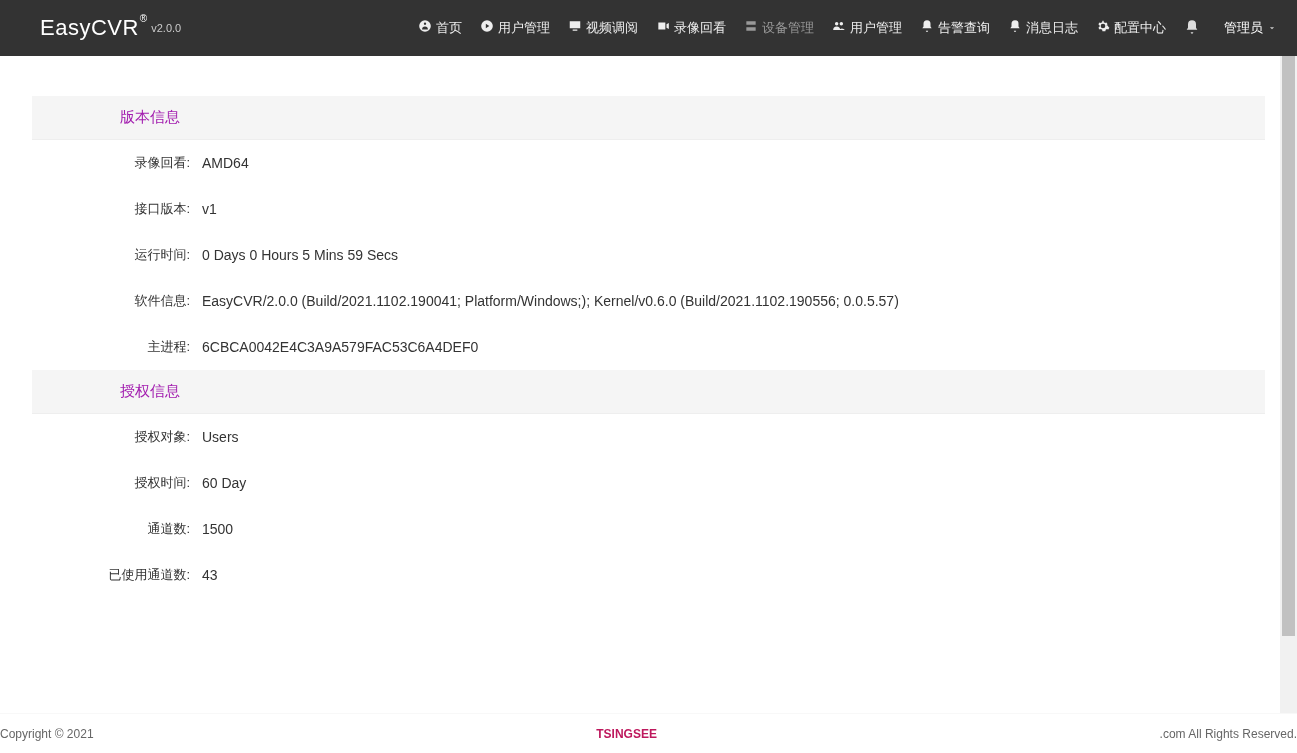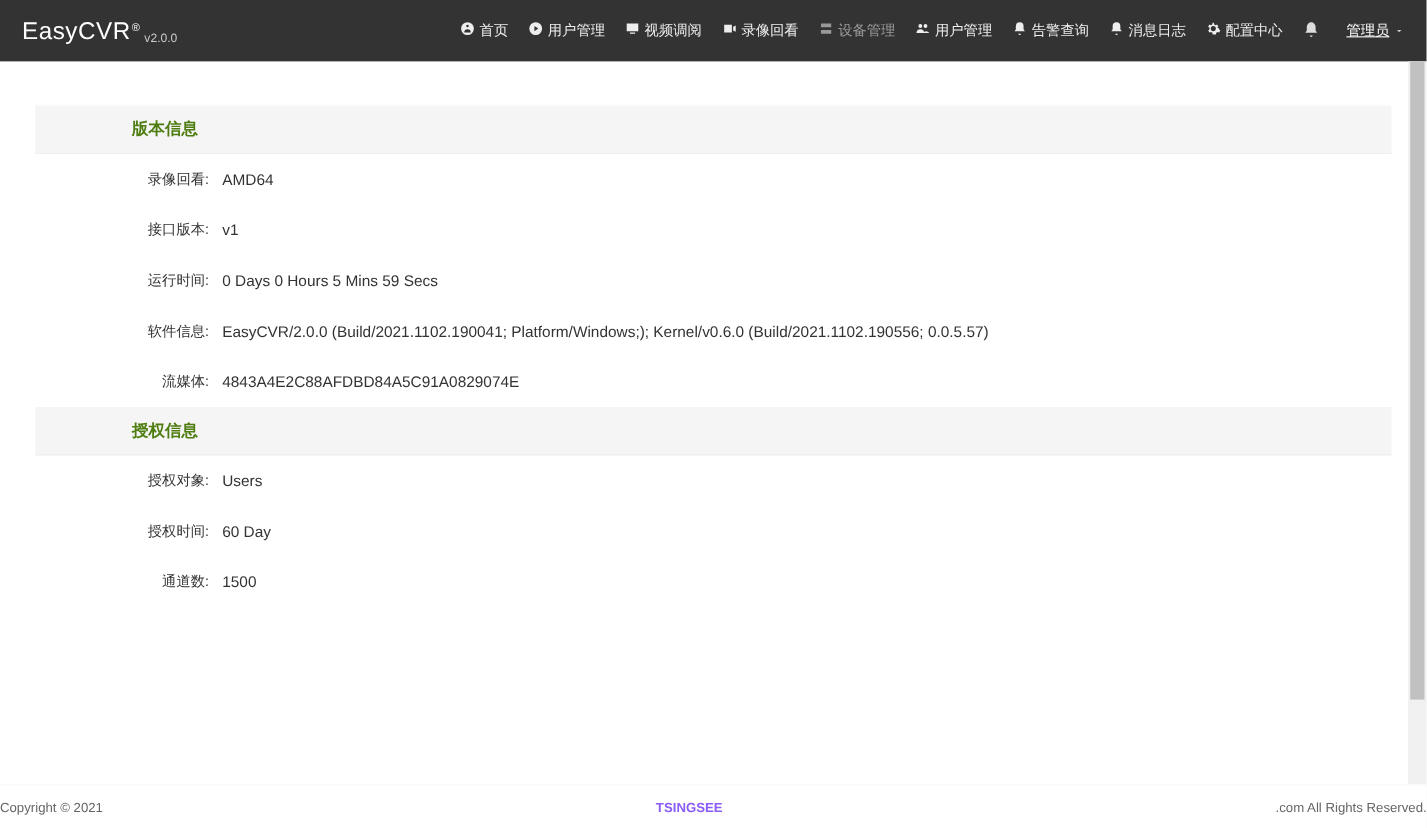--- a/index.html
+++ b/index.html
@@ -1,38 +1,38 @@
 <!DOCTYPE html>
 <html><head>
 <meta charset="utf-8">
 <style>
 * { margin: 0; padding: 0; box-sizing: border-box; }
 body { font-family: "Microsoft YaHei", "Segoe UI", Arial, sans-serif; background: #f5f5f5; color: #333; width: 1297px; height: 753px; overflow: hidden; position: relative; }
 .header { background: #333333; height: 56px; display: flex; align-items: center; padding: 0 20px; color: #fff; }
-.logo { display: flex; align-items: flex-end; }
+.logo { display: flex; align-items: center; margin-left: 20px; }
 .logo-main { font-size: 22px; font-weight: 400; letter-spacing: 0.5px; }
 .logo-sup { font-size: 10px; position: relative; top: -10px; margin-left: 1px; }
 .logo-ver { font-size: 11px; margin-left: 4px; color: #ccc; }
 .nav { margin-left: auto; display: flex; align-items: flex-start; gap: 18px; font-size: 13px; }
 .nav-item { display: flex; align-items: center; gap: 4px; cursor: pointer; color: #eee; }
 .nav-item svg { width: 14px; height: 14px; fill: #eee; }
 .nav-item.muted { color: #999; }
 .nav-item.muted svg { fill: #999; }
 .bell svg { width: 16px; height: 16px; fill: #ddd; }
-.user { display: flex; align-items: center; gap: 4px; cursor: pointer; margin-left: 6px; text-decoration: underline; }
+.user { display: flex; align-items: center; gap: 4px; cursor: pointer; margin-left: 6px; }
 .user svg.caret { width: 10px; height: 10px; fill: #ccc; }
 .page { background: #fff; margin: 0; padding: 40px 0 0 0; height: calc(753px - 56px - 40px); overflow: hidden; position: relative; }
 .panel { margin: 0 32px; background: #fff; }
 .section-head { background: #f5f5f5; padding: 12px 0 12px 88px; border-bottom: 1px solid #eee; }
-.section-title { color: #4d7c0f; font-size: 15px; font-weight: 700; }
+.section-title { color: #a21caf; font-size: 15px; font-weight: 400; }
 .row { display: flex; padding: 14px 0; align-items: center; }
 .label { width: 170px; text-align: right; padding-right: 12px; font-size: 13px; color: #333; }
 .value { font-size: 14px; color: #333; }
 .footer { position: absolute; bottom: 0; left: 0; right: 0; height: 40px; background: #fff; display: flex; align-items: center; justify-content: space-between; font-size: 12px; color: #666; border-top: 1px solid #f8f8f8; }
-.footer .brand { color: #8b5cf6; font-weight: bold; text-transform: uppercase; font-variant: small-caps; }
+.footer .brand { color: #be185d; font-weight: bold; text-transform: uppercase; font-variant: small-caps; }
 .scrollbar-track { position: absolute; right: 0; top: 56px; bottom: 40px; width: 17px; background: #f1f1f1; }
 .scrollbar-thumb { position: absolute; left: 2px; right: 2px; top: 0; height: 580px; background: #c1c1c1; border-radius: 0; }
 </style>
 </head>
 <body>
 
 <div class="header">
   <div class="logo">
     <span class="logo-main">EasyCVR</span>
     <span class="logo-sup">®</span>
@@ -123,39 +123,43 @@
     </div>
     <div class="row">
       <div class="label">运行时间:</div>
       <div class="value">0 Days 0 Hours 5 Mins 59 Secs</div>
     </div>
     <div class="row">
       <div class="label">软件信息:</div>
       <div class="value">EasyCVR/2.0.0 (Build/2021.1102.190041; Platform/Windows;); Kernel/v0.6.0 (Build/2021.1102.190556; 0.0.5.57)</div>
     </div>
     <div class="row">
-      <div class="label">流媒体:</div>
-      <div class="value">4843A4E2C88AFDBD84A5C91A0829074E</div>
+      <div class="label">主进程:</div>
+      <div class="value">6CBCA0042E4C3A9A579FAC53C6A4DEF0</div>
     </div>
 
     <div class="section-head">
       <span class="section-title">授权信息</span>
     </div>
     <div class="row">
       <div class="label">授权对象:</div>
       <div class="value">Users</div>
     </div>
     <div class="row">
       <div class="label">授权时间:</div>
       <div class="value">60 Day</div>
     </div>
     <div class="row">
       <div class="label">通道数:</div>
       <div class="value">1500</div>
     </div>
+    <div class="row">
+      <div class="label">已使用通道数:</div>
+      <div class="value">43</div>
+    </div>
 
   </div>
 </div>
 
 <div class="scrollbar-track">
   <div class="scrollbar-thumb"></div>
 </div>
 
 <div class="footer">
   <span>Copyright © 2021 </span>

